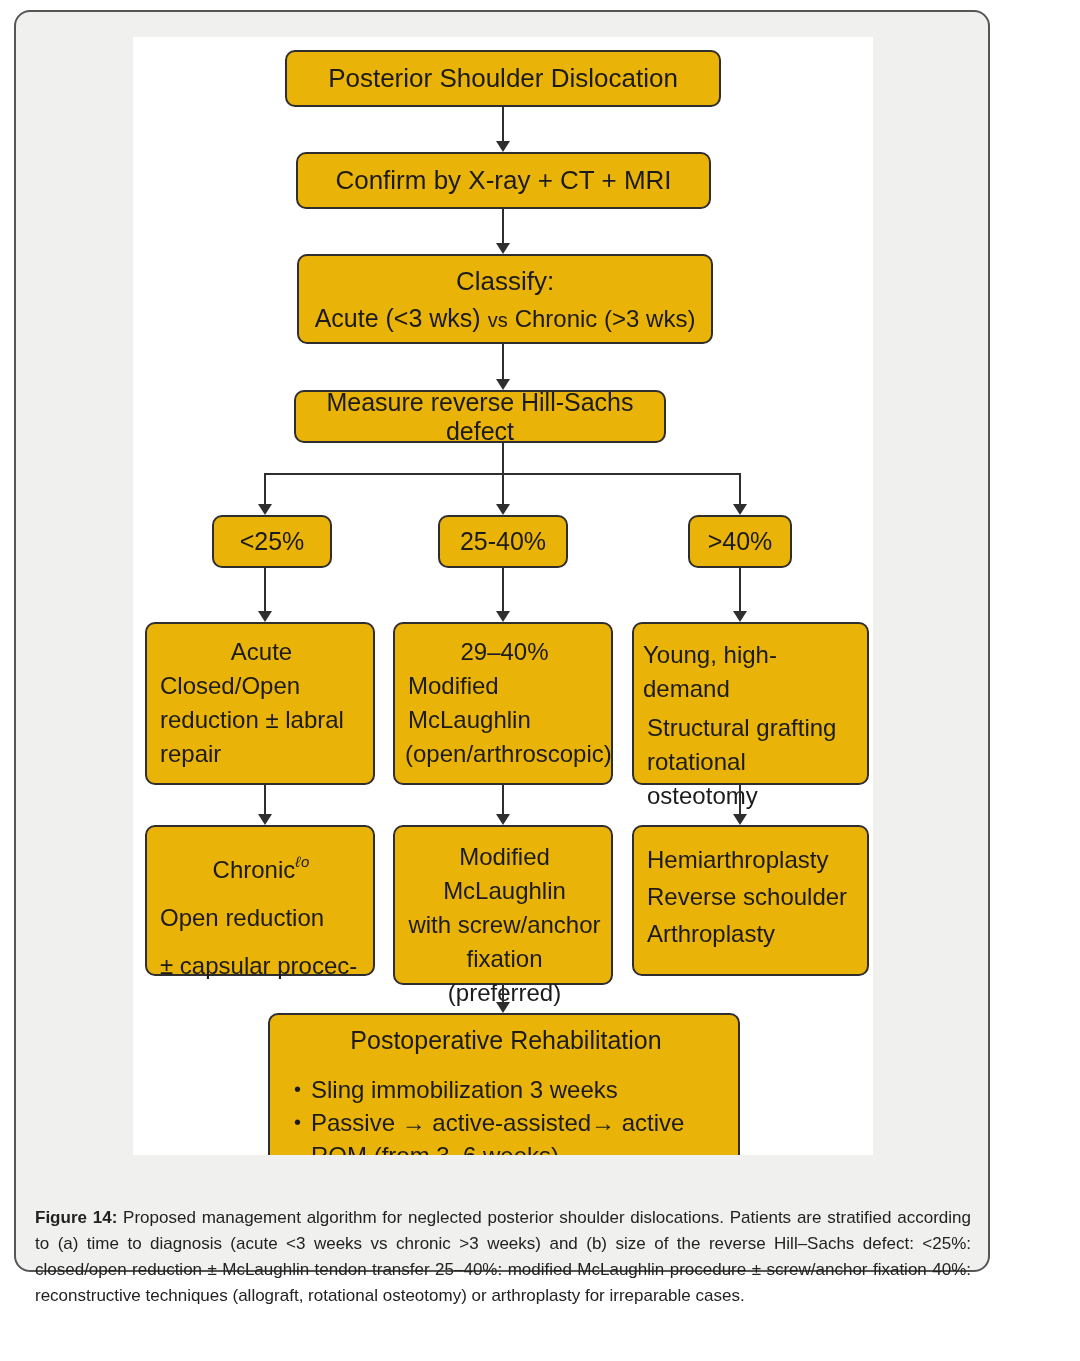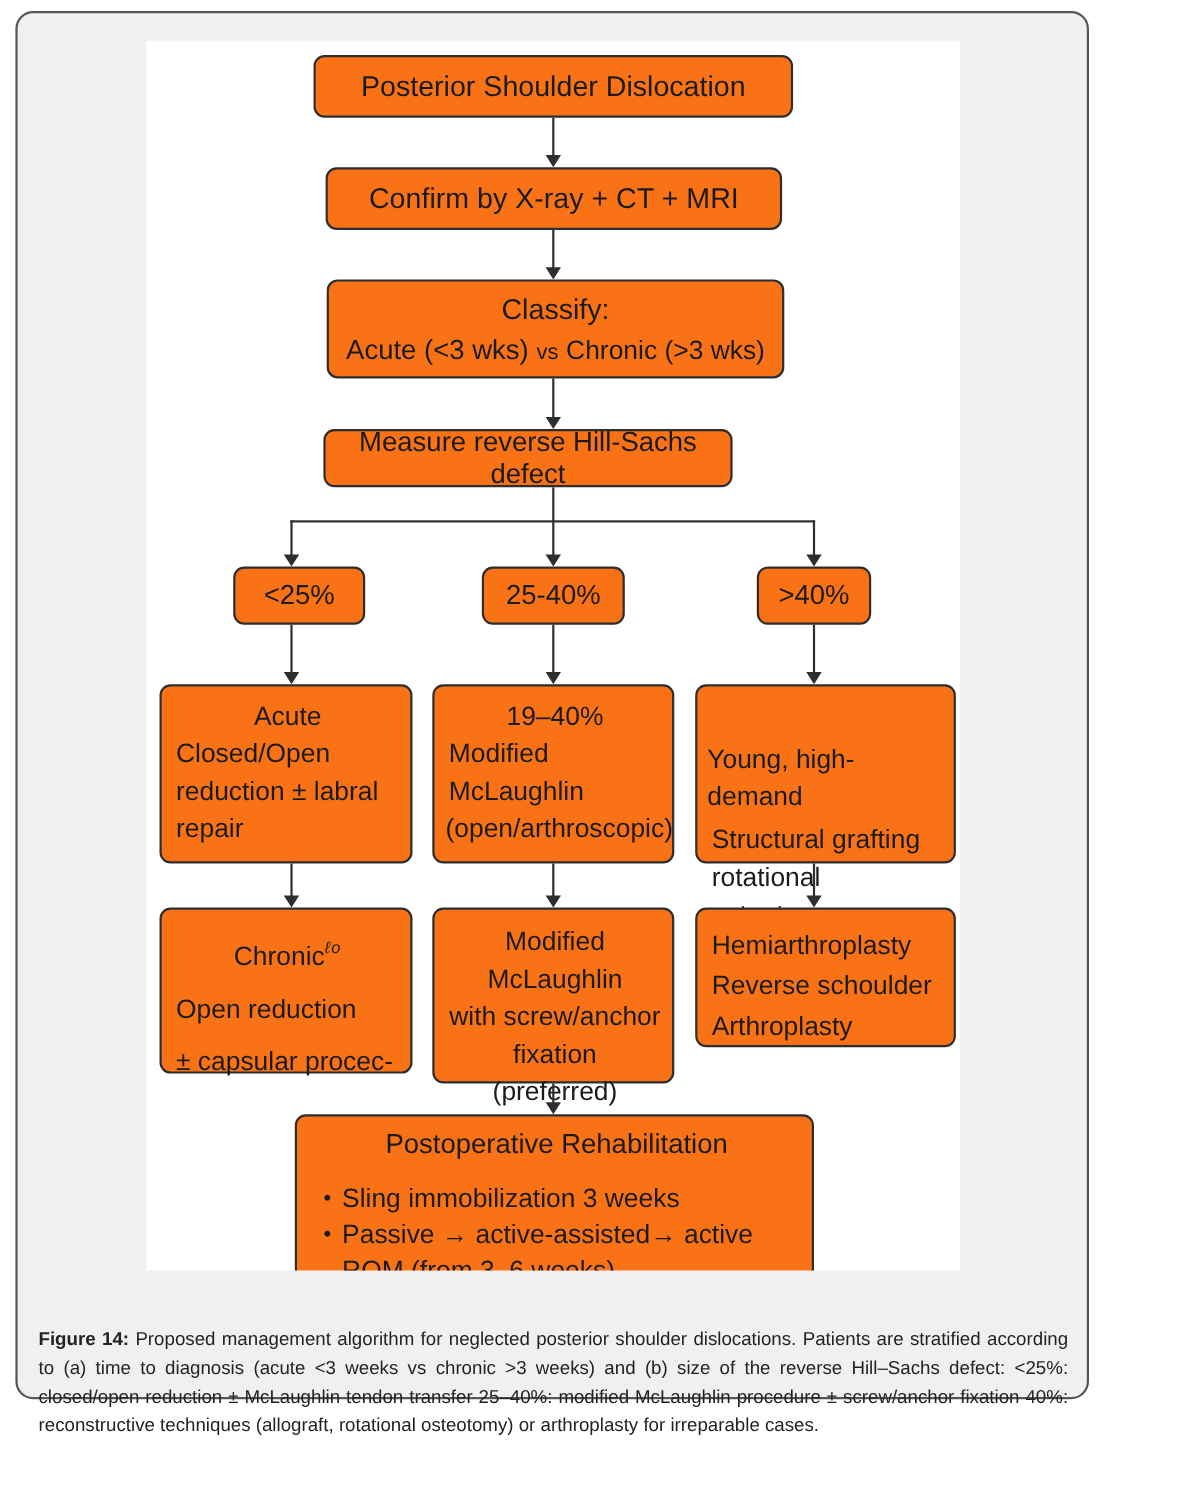--- a/index.html
+++ b/index.html
@@ -2,34 +2,34 @@
 <html><head>
 <meta charset="utf-8">
 <style>
   html,body{margin:0;padding:0;background:#ffffff;}
   .page{position:relative;width:1080px;height:1361px;background:#ffffff;
         font-family:"Liberation Sans",sans-serif;color:#1b1b1b;overflow:hidden;}
   .panel{position:absolute;left:14px;top:10px;width:976px;height:1262px;
          background:#f0f0ee;border:2px solid #565656;border-radius:16px;box-sizing:border-box;}
   .canvas{position:absolute;left:117px;top:25px;width:740px;height:1118px;
           background:#ffffff;overflow:hidden;}
-  .node{position:absolute;background:#f97316;border:2px solid #2e2e2e;border-radius:10px;
+  .node{position:absolute;background:#eab308;border:2px solid #2e2e2e;border-radius:10px;
         box-sizing:border-box;color:#1b1b1b;}
   .flexc{display:flex;align-items:center;justify-content:center;text-align:center;}
   .f26{font-size:26px;}
   .f25{font-size:25px;}
   .classify-box{padding-top:7px;text-align:center;}
   .classify-title{font-size:26px;line-height:36px;display:block;}
   .classify-l2{font-size:25px;line-height:38px;white-space:nowrap;}
   .vs{font-size:20px;margin:0 7px;}
   .chronic{font-size:24px;}
   .rowbox{padding:11px 10px 0 13px;font-size:24px;line-height:34px;}
   .line{display:block;}
   .c{text-align:center;}
-  .gap{margin-bottom:5px;margin-top:36px;}
+  .gap{margin-bottom:5px;}
   .lh36{line-height:48px;}
   .lh37{line-height:37px;}
   .sup{font-size:15px;font-style:italic;vertical-align:11px;letter-spacing:1px;}
   .varrow{position:absolute;width:2px;background:#2e2e2e;}
   .varrow::after{content:"";position:absolute;left:-6px;bottom:-10px;width:0;height:0;
                  border-left:7px solid transparent;border-right:7px solid transparent;
                  border-top:11px solid #2e2e2e;}
   .vline{position:absolute;width:2px;background:#2e2e2e;}
   .hline{position:absolute;height:2px;background:#2e2e2e;}
   .rehab-box{padding:8px 10px 0 14px;}
@@ -90,21 +90,21 @@
       <div class="varrow" style="left:369px;top:531px;height:44px;"></div>
       <div class="varrow" style="left:606px;top:531px;height:44px;"></div>
 
       <div class="node rowbox" style="left:12px;top:585px;width:230px;height:163px;">
         <span class="line c">Acute</span>
         <span class="line">Closed/Open</span>
         <span class="line">reduction ± labral</span>
         <span class="line">repair</span>
       </div>
       <div class="node rowbox" style="left:260px;top:585px;width:220px;height:163px;">
-        <span class="line c">19–40%</span>
+        <span class="line c">29–40%</span>
         <span class="line">Modified</span>
         <span class="line">McLaughlin</span>
         <span class="line" style="margin-left:-3px;">(open/arthroscopic)</span>
       </div>
       <div class="node rowbox" style="left:499px;top:585px;width:237px;height:163px;padding-top:14px;">
         <span class="line gap" style="margin-left:-4px;">Young, high-demand</span>
         <span class="line">Structural grafting</span>
         <span class="line">rotational</span>
         <span class="line">osteotomy</span>
       </div>
@@ -117,21 +117,21 @@
         <span class="line c"><span>Chronic</span><span class="sup">ℓo</span></span>
         <span class="line">Open reduction</span>
         <span class="line">± capsular procec-</span>
       </div>
       <div class="node rowbox" style="left:260px;top:788px;width:220px;height:160px;padding-top:13px;">
         <span class="line c">Modified</span>
         <span class="line c">McLaughlin</span>
         <span class="line c">with screw/anchor</span>
         <span class="line c">fixation (preferred)</span>
       </div>
-      <div class="node rowbox lh37" style="left:499px;top:788px;width:237px;height:127px;padding-top:14px;">
+      <div class="node rowbox lh37" style="left:499px;top:788px;width:237px;height:151px;padding-top:14px;">
         <span class="line">Hemiarthroplasty</span>
         <span class="line">Reverse schoulder</span>
         <span class="line">Arthroplasty</span>
       </div>
 
       <div class="varrow" style="left:369px;top:948px;height:18px;"></div>
 
       <div class="node rehab-box" style="left:135px;top:976px;width:472px;height:160px;">
         <span class="rehab-title">Postoperative Rehabilitation</span>
         <div class="bullet-row">

